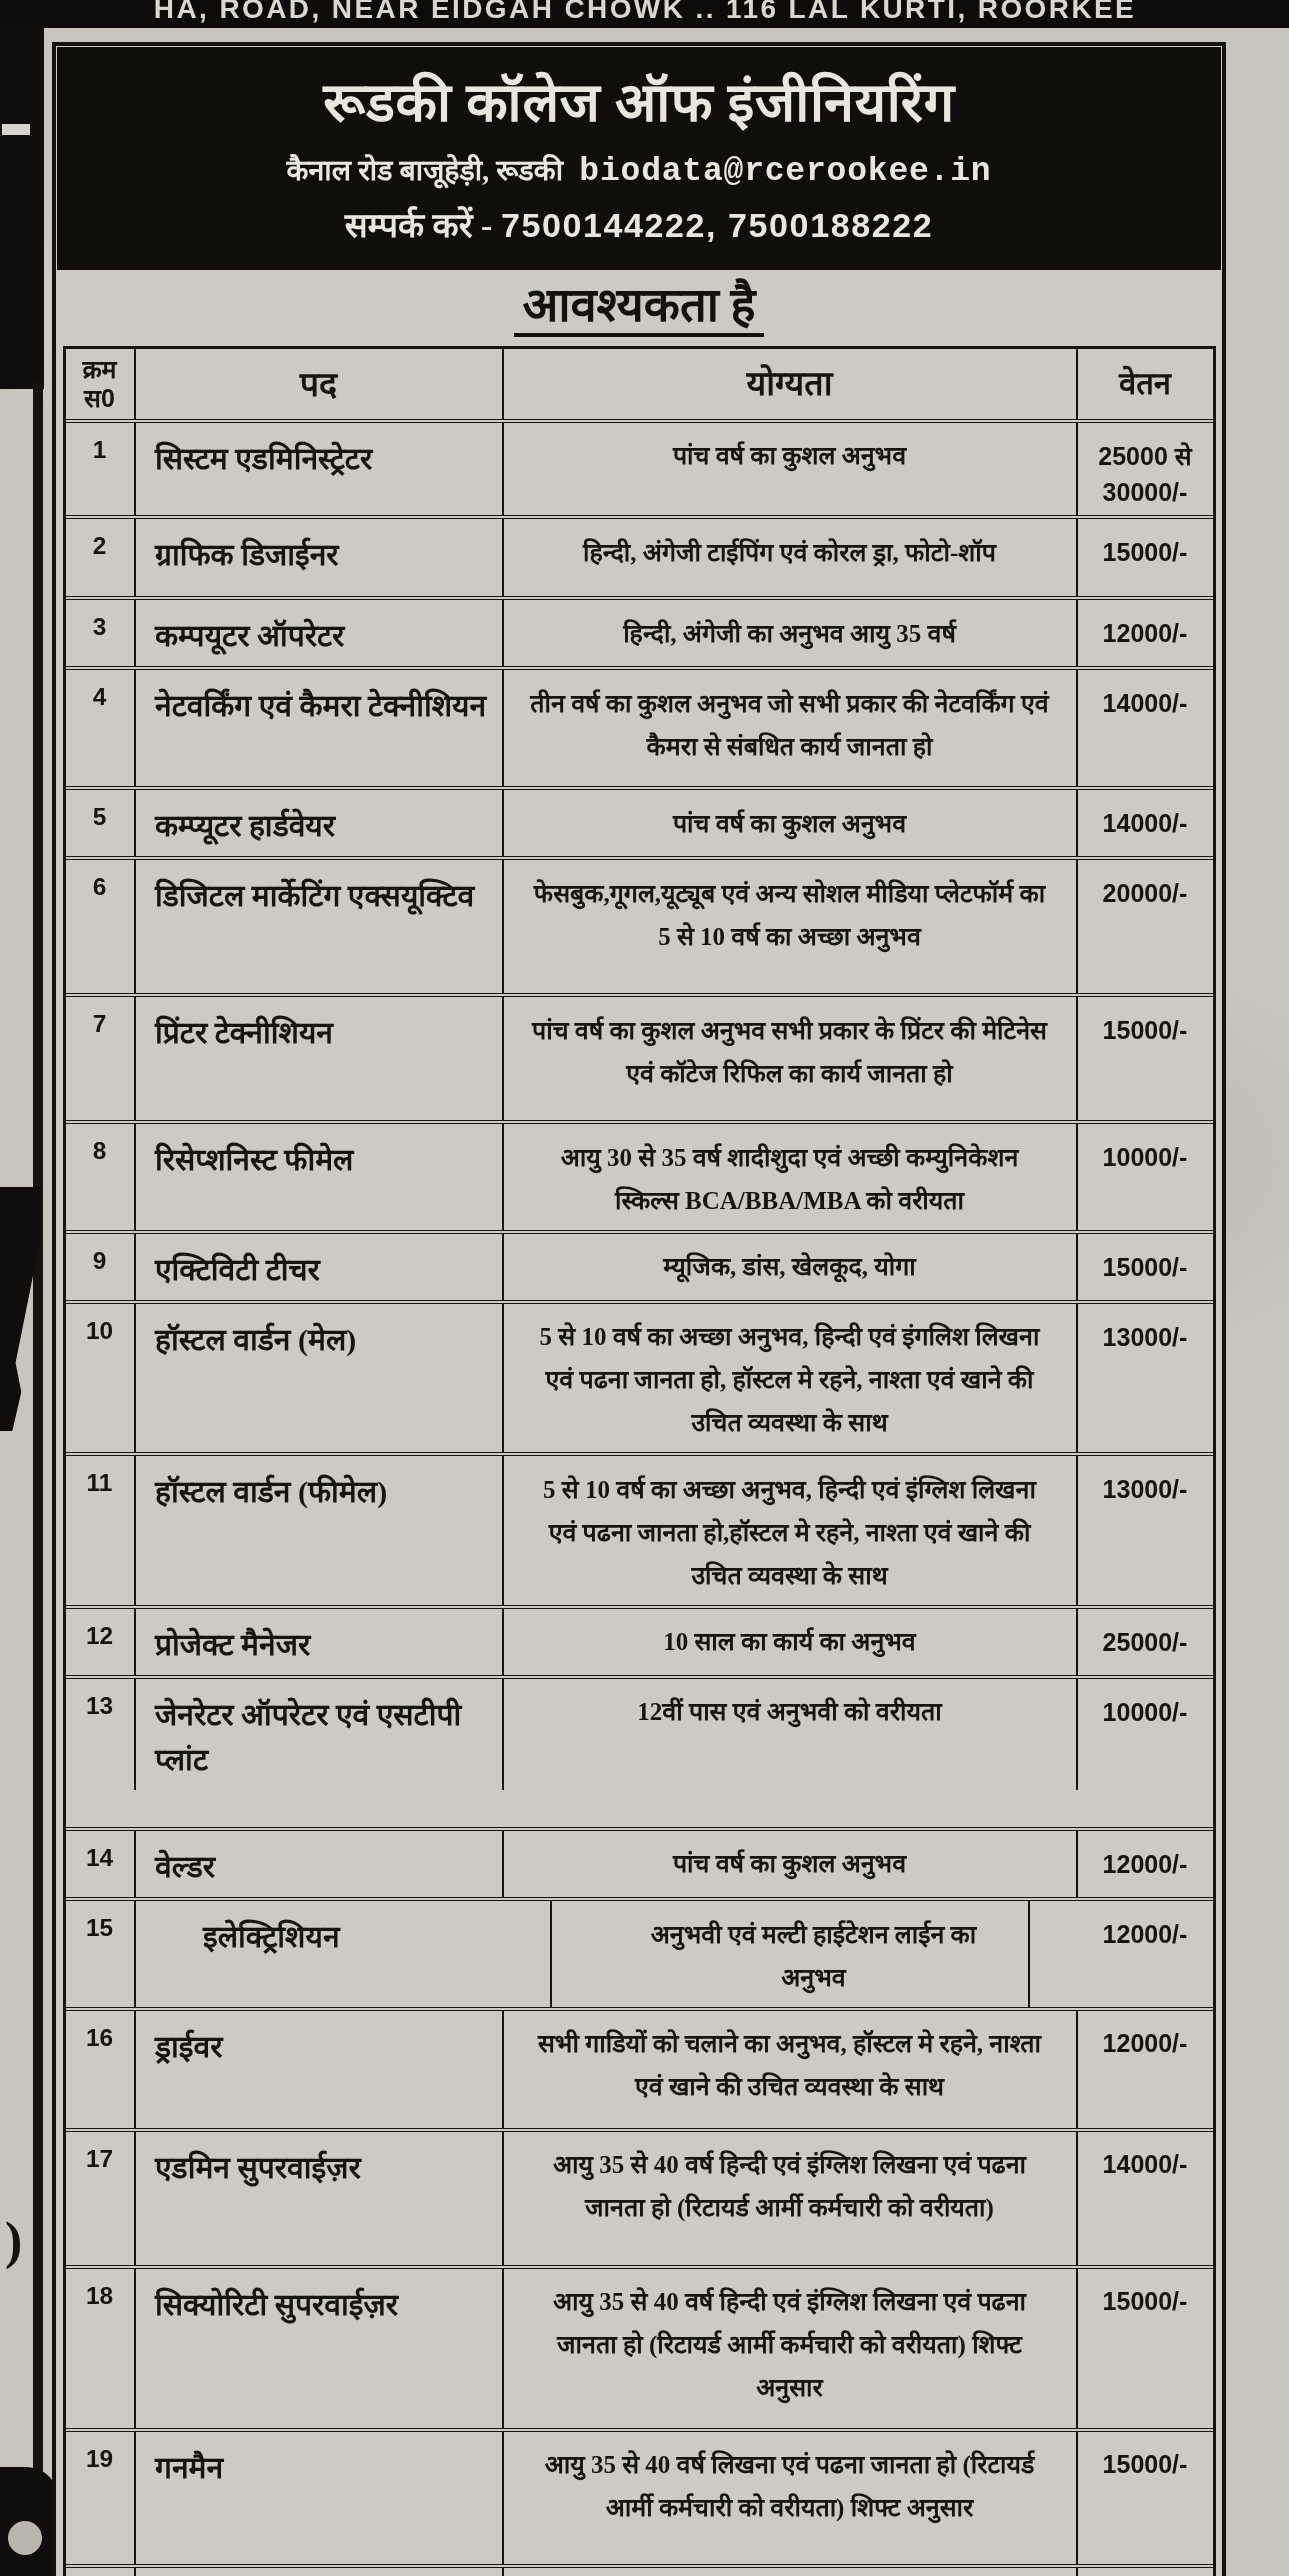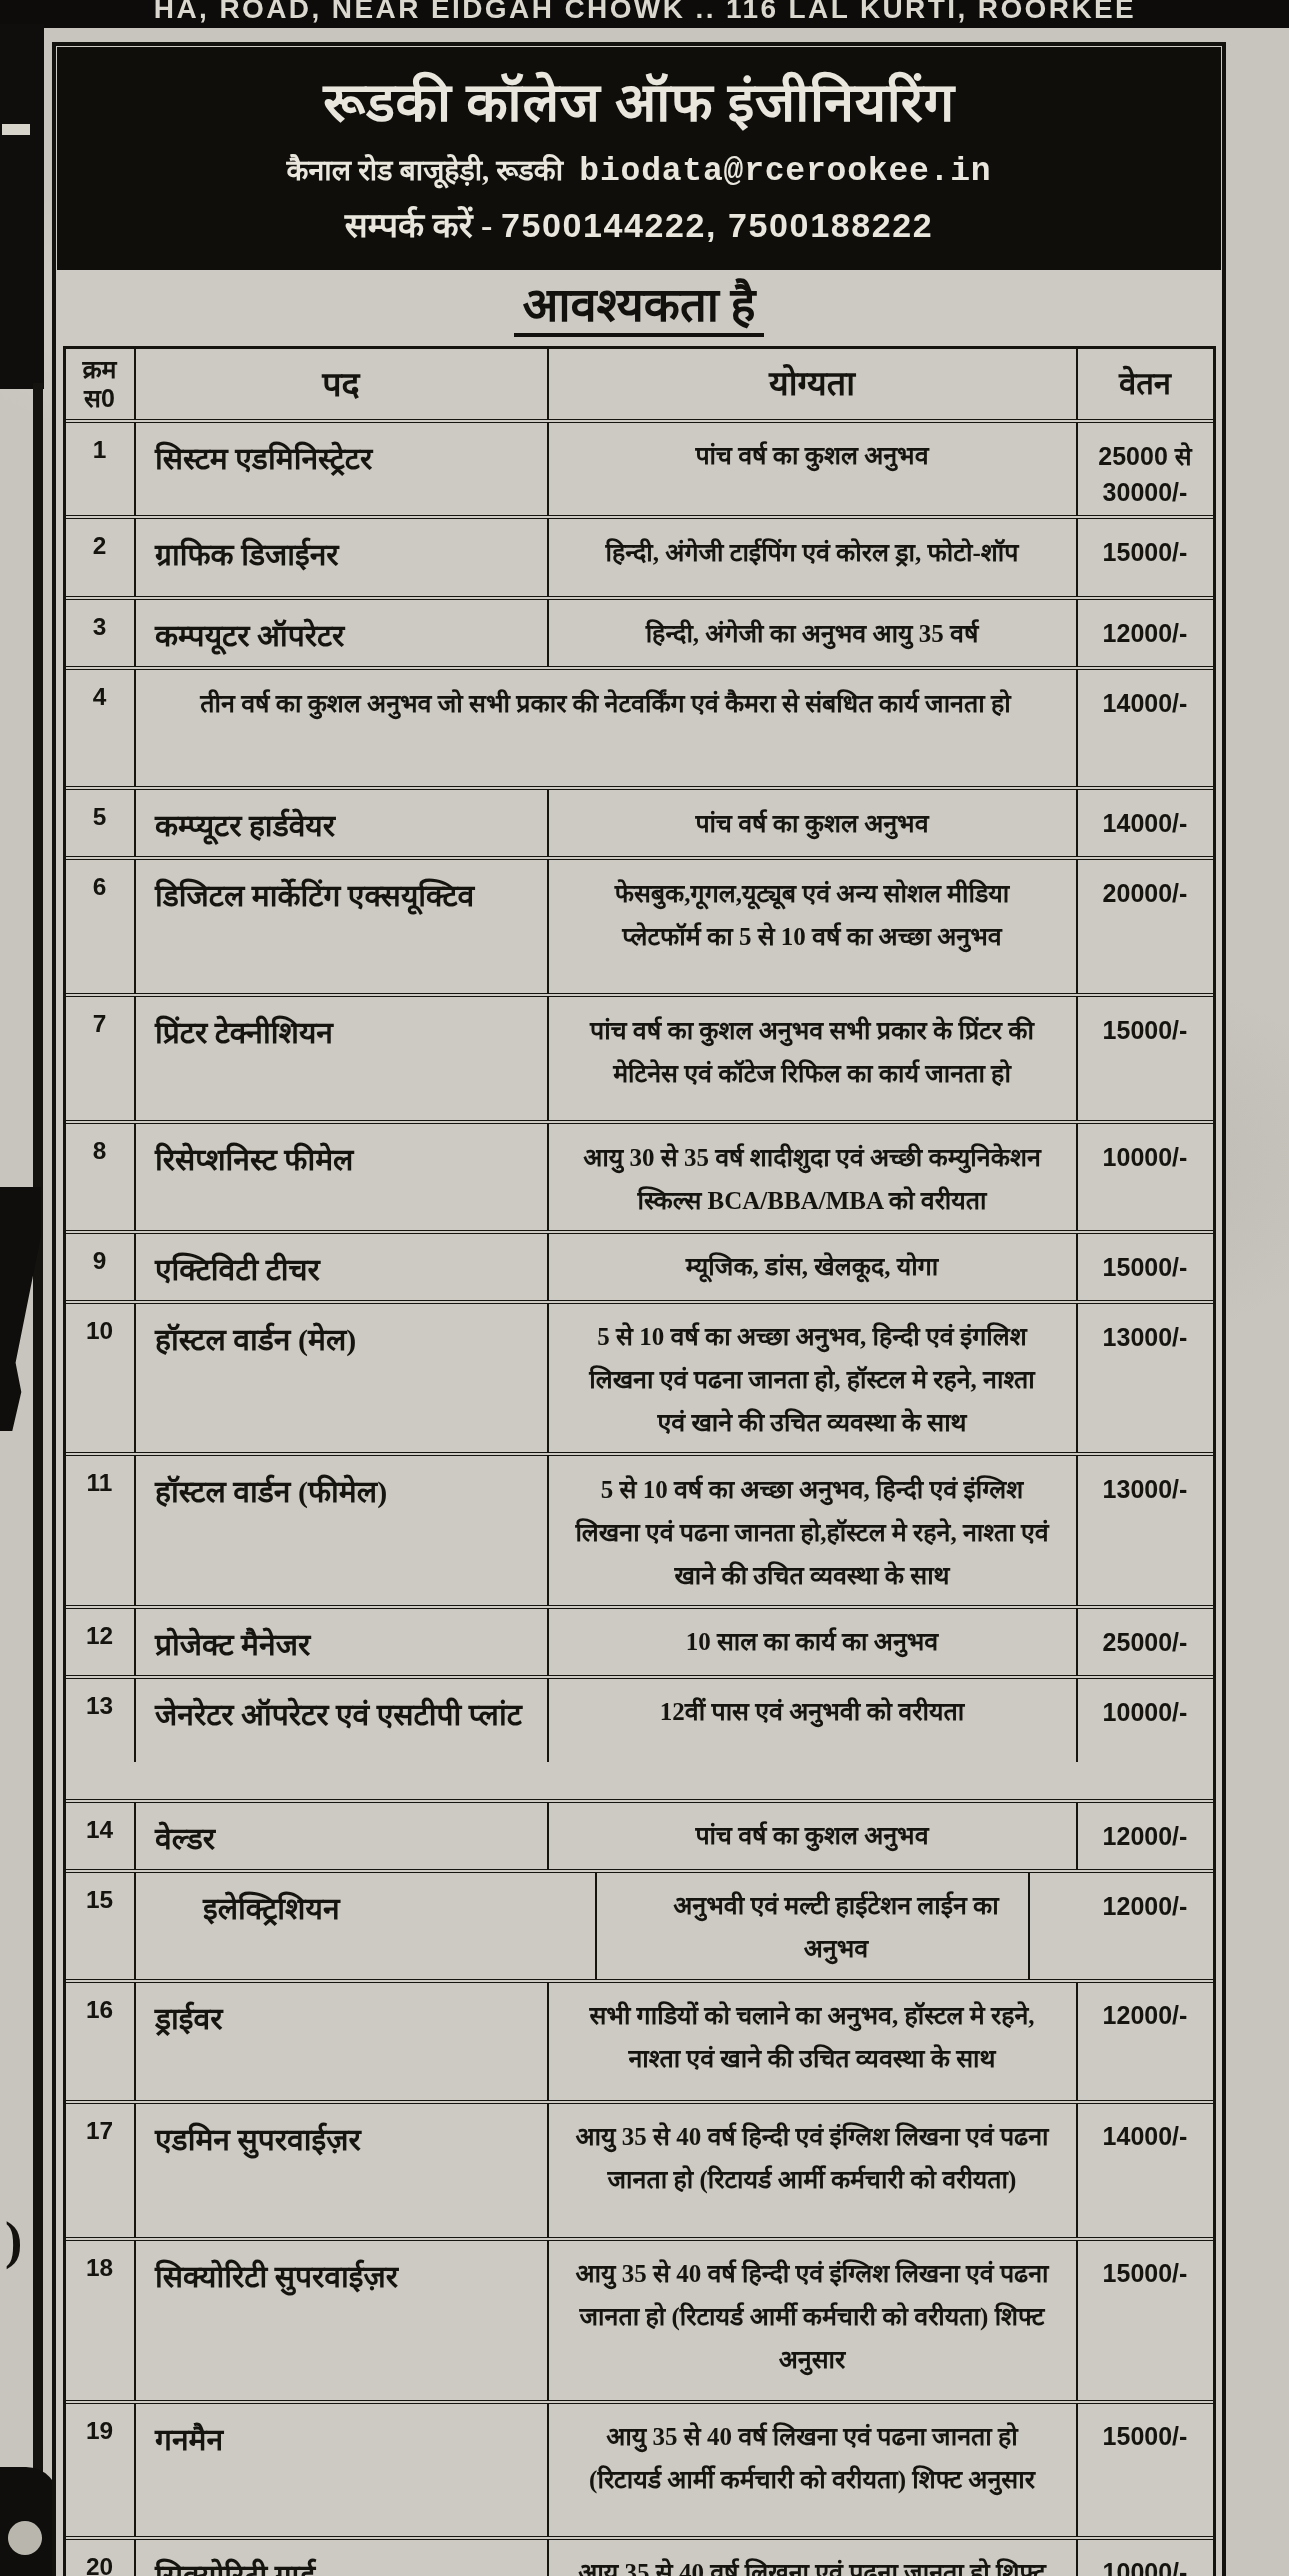--- a/index.html
+++ b/index.html
@@ -82,21 +82,21 @@
   
   .job-table {
     margin:0 6.5px; border:3.3px solid #16140f; background:transparent;
   }
   .trow { display:flex; border-top:4.1px double #16140f; align-items:stretch; }
   .trow.first { border-top:none; }
   .cell { border-right:2.4px solid #16140f; }
   .cell:last-child { border-right:none; }
   .c-sno  { width:70px;  flex:none; text-align:center; padding-top:13px;
             font-weight:bold; font-size:24.4px; font-family:"Liberation Sans",sans-serif;}
-  .c-post { width:413px; flex:none; padding:13px 6.5px 8.1px 19.5px;
+  .c-post { width:368px; flex:none; padding:13px 6.5px 8.1px 19.5px;
             font-weight:bold; font-size:30px; line-height:1.5; }
   .c-qual { flex:1; padding:11.4px 24.4px 8.1px; text-align:center;
             font-size:25px; line-height:1.72; font-weight:bold; }
   .c-sal  { width:135px; flex:none; text-align:center; padding:14.7px 4.9px 4.9px;
             font-weight:bold; font-size:25px; line-height:1.45;
             font-family:"Liberation Sans","DejaVu Sans",sans-serif; }
 
   .thead { min-height:70px; }
   .thead .cell { display:flex; align-items:center; justify-content:center;
                  font-weight:bold; padding:4.9px 0; }
@@ -161,20 +161,21 @@
 
   <div class="trow" style="min-height: 53px;">
     <div class="cell c-sno">3</div>
     <div class="cell c-post">कम्पयूटर ऑपरेटर</div>
     <div class="cell c-qual">हिन्दी, अंगेजी का अनुभव आयु 35 वर्ष</div>
     <div class="cell c-sal">12000/-</div>
   </div>
 
   <div class="trow" style="min-height: 120px;">
     <div class="cell c-sno">4</div>
+    <div class="cell c-post">नेटवर्किंग एवं कैमरा टेक्नीशियन</div>
     <div class="cell c-qual">तीन वर्ष का कुशल अनुभव जो सभी प्रकार की नेटवर्किंग एवं कैमरा से संबधित कार्य जानता हो</div>
     <div class="cell c-sal">14000/-</div>
   </div>
 
   <div class="trow" style="min-height: 50px;">
     <div class="cell c-sno">5</div>
     <div class="cell c-post">कम्प्यूटर हार्डवेयर</div>
     <div class="cell c-qual">पांच वर्ष का कुशल अनुभव</div>
     <div class="cell c-sal">14000/-</div>
   </div>

